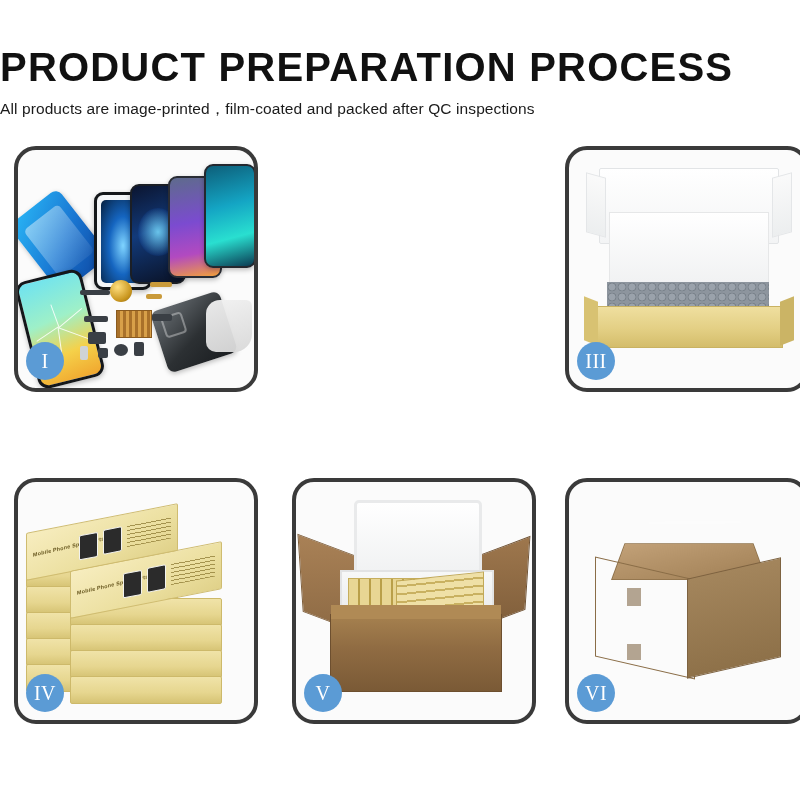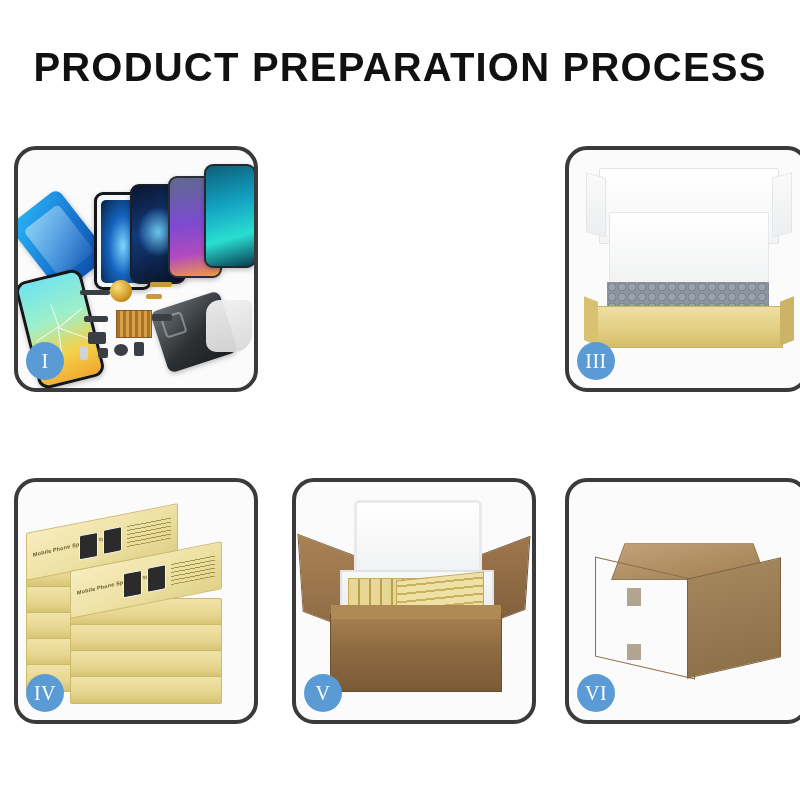--- a/index.html
+++ b/index.html
@@ -4,21 +4,21 @@
 <style>
   html,body{margin:0;padding:0;}
   body{
     width:800px;height:800px;background:#ffffff;
     font-family:"Liberation Sans", sans-serif;
     overflow:hidden;position:relative;
   }
   .page{width:800px;height:800px;position:relative;}
 
   
-  .header{position:absolute;left:0;top:0;width:800px;text-align:center;}
+  .header{position:absolute;left:0;top:0;width:800px;text-align:left;}
   .title{
     font-size:40px;font-weight:700;letter-spacing:1.2px;color:#111;
     margin:0;padding-top:47px;line-height:1.0;
     font-family:"Liberation Sans", sans-serif;
   }
   .subtitle{
     font-size:15.5px;color:#1a1a1a;margin:0;padding-top:12px;
     letter-spacing:.1px;font-family:"Liberation Sans", sans-serif;
   }
 
@@ -216,20 +216,21 @@
     background:rgba(255,255,255,.22);transform:perspective(220px) rotateX(46deg) rotate(-1deg);}
   .b-tape{position:absolute;background:rgba(120,92,58,.55);}
 </style>
 </head>
 <body>
 
 <div class="page">
 
   <div class="header">
     <h1 class="title">PRODUCT PREPARATION PROCESS</h1>
+    <p class="subtitle">All products are image-printed，film-coated and packed after QC inspections</p>
   </div>
 
   <div class="grid">
 
     <div class="panel p1">
       <div class="stage">
         <div class="ph ph-a"></div>
         <div class="ph ph-b"></div>
         <div class="ph ph-c"></div>
         <div class="ph ph-d"></div>

